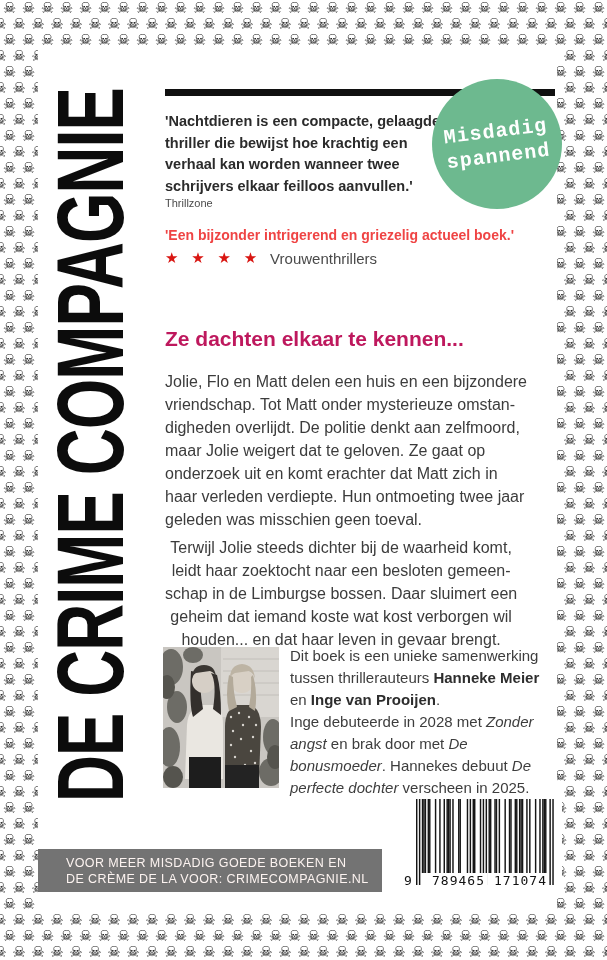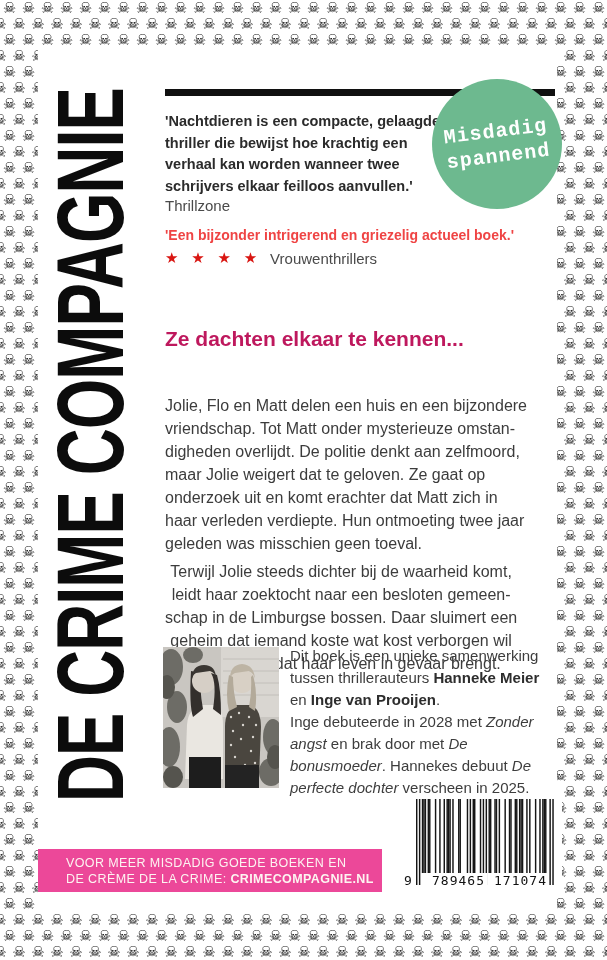--- a/index.html
+++ b/index.html
@@ -91,21 +91,21 @@
     font-size: 14.5px;
     line-height: 21.5px;
     font-weight: 700;
     color: #2b2b2b;
     white-space: pre;
   }
   .quote1-src {
     position: absolute;
     left: 165px; top: 197px;
     z-index: 2;
-    font-size: 15px;
+    font-size: 11px;
     color: #4a4a4a;
   }
   .quote2 {
     position: absolute;
     left: 165px; top: 227px;
     z-index: 2;
     font-size: 14px;
     font-weight: 700;
     color: #ef4444;
     white-space: nowrap;
@@ -137,21 +137,20 @@
     color: #be185d;
   }
   .para {
     position: absolute;
     left: 165px;
     z-index: 2;
     font-size: 16px;
     line-height: 23px;
     color: #3c3c3c;
     white-space: pre;
-    margin-top: 24px;
   }
   .para1 { top: 370px; }
   .para2 { top: 536px; text-align: center; }
 
   
   .authors-photo {
     position: absolute;
     left: 163px; top: 647px;
     width: 116px; height: 141px;
     z-index: 2;
@@ -173,21 +172,21 @@
     position: absolute;
     left: 38px; top: 849px;
     width: 344px; height: 43px;
     z-index: 2;
     padding: 6px 0 0 28px;
     color: #fdf4f1;
     font-size: 12.5px;
     line-height: 16px;
     letter-spacing: 0.4px;
   }
-  .promo-banner .url { font-weight: 700; }
+  .promo-banner .url { font-weight: 400; }
 
   
   .barcode {
     position: absolute;
     left: 402px; top: 795px;
     width: 160px; height: 102px;
     background: #ffffff;
     z-index: 2;
   }
   .barcode svg { position: absolute; left: 14px; top: 4px; }
@@ -314,23 +313,23 @@
     <path d="M66 28 Q62 48 66 64 L74 60 Q70 44 70 30 Z" fill="#b3aa9a"></path>
     <path d="M90 28 Q95 46 92 64 L86 60 Q89 44 88 30 Z" fill="#b3aa9a"></path>
     <rect x="62" y="118" width="34" height="23" fill="#232323"></rect>
   </svg>
 
   <div class="authors-bio">
     <span>Dit boek is een unieke samenwerking tussen thrillerauteurs </span><b>Hanneke Meier</b><span> en </span><b>Inge van Prooijen</b><span>.</span><br>
     <span>Inge debuteerde in 2028 met </span><i>Zonder angst</i><span> en brak door met </span><i>De bonusmoeder</i><span>. Hannekes debuut </span><i>De perfecte dochter</i><span> verscheen in 2025.</span>
   </div>
 
-  <div class="promo-banner" id="promo-banner" style="background: #ec4899;">
+  <div class="promo-banner" id="promo-banner" style="background: #737373;">
     <div>VOOR MEER MISDADIG GOEDE BOEKEN EN</div>
-    <div><span>DE CRÈME DE LA CRIME: </span><span class="url">CRIMECOMPAGNIE.NL</span></div>
+    <div><span>DE CRÈME DE LA VOOR: </span><span class="url">CRIMECOMPAGNIE.NL</span></div>
   </div>
 
   <div class="barcode">
     <svg id="barcode-svg" width="140" height="90" xmlns="http://www.w3.org/2000/svg">
         <rect x="0.00" y="0" width="1.45" height="86" fill="#151515"></rect>
         <rect x="2.90" y="0" width="1.45" height="86" fill="#151515"></rect>
         <rect x="5.80" y="0" width="1.45" height="74" fill="#151515"></rect>
         <rect x="7.25" y="0" width="1.45" height="74" fill="#151515"></rect>
         <rect x="8.70" y="0" width="1.45" height="74" fill="#151515"></rect>
         <rect x="11.60" y="0" width="1.45" height="74" fill="#151515"></rect>

